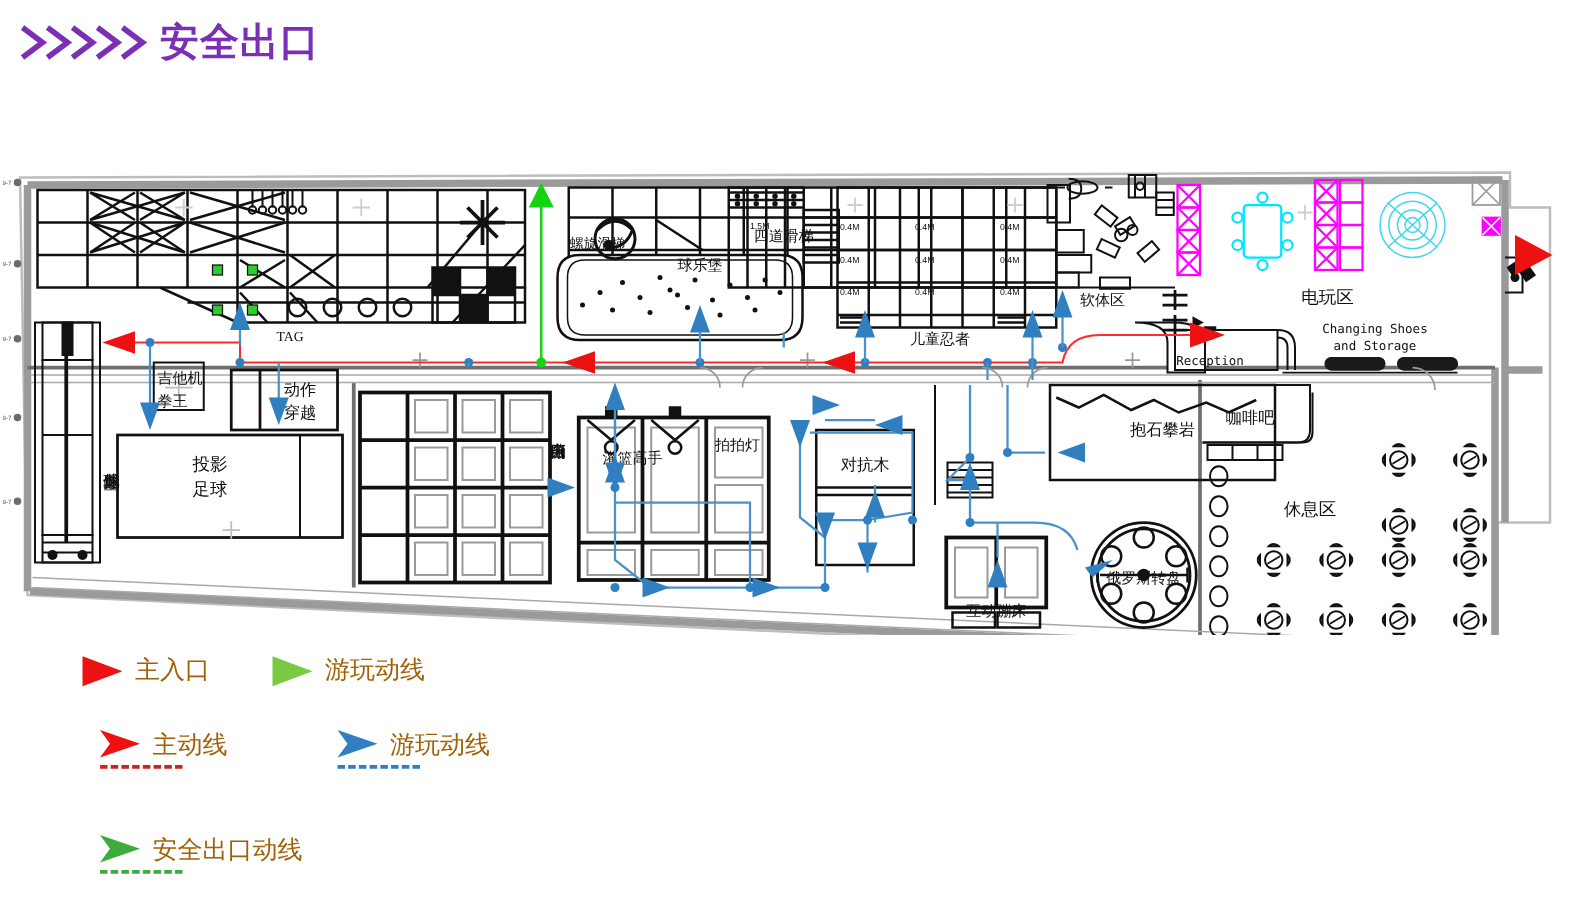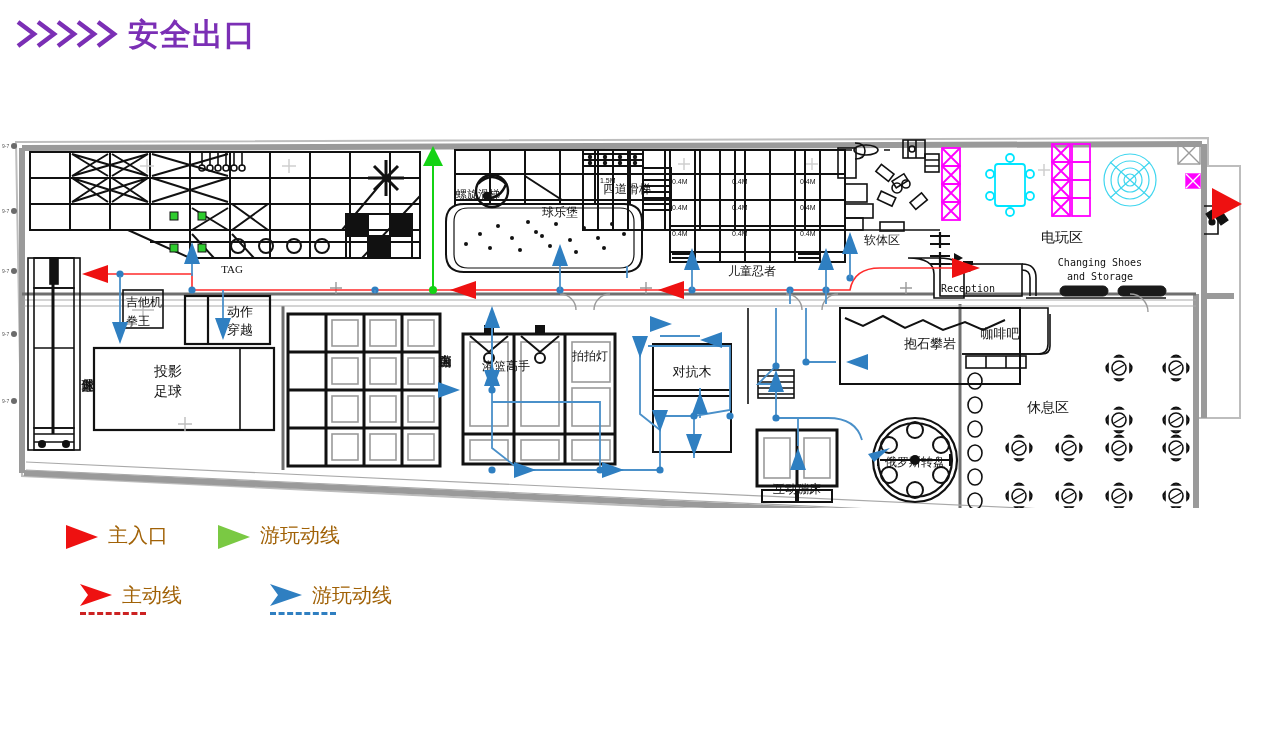--- a/index.html
+++ b/index.html
@@ -735,14 +735,23 @@
     </div>
     <div class="lg-item" style="margin-left:52px;">
       <svg class="lg-tri" width="38" height="26">
         <path d="M4,2 L36,13 L4,24 L12,13 Z" fill="#2f7fc1"></path>
       </svg>
       <span class="lg-label">游玩动线</span>
       <span class="lg-dash blue"></span>
     </div>
   </div>
 
+  <div class="lg-row" style="left:14px;top:144px;">
+    <div class="lg-item">
+      <svg class="lg-tri" width="38" height="26">
+        <path d="M4,2 L36,13 L4,24 L12,13 Z" fill="#3dab3d"></path>
+      </svg>
+      <span class="lg-label">安全出口动线</span>
+      <span class="lg-dash green"></span>
+    </div>
+  </div>
 
 </div>
 
 </body></html>

